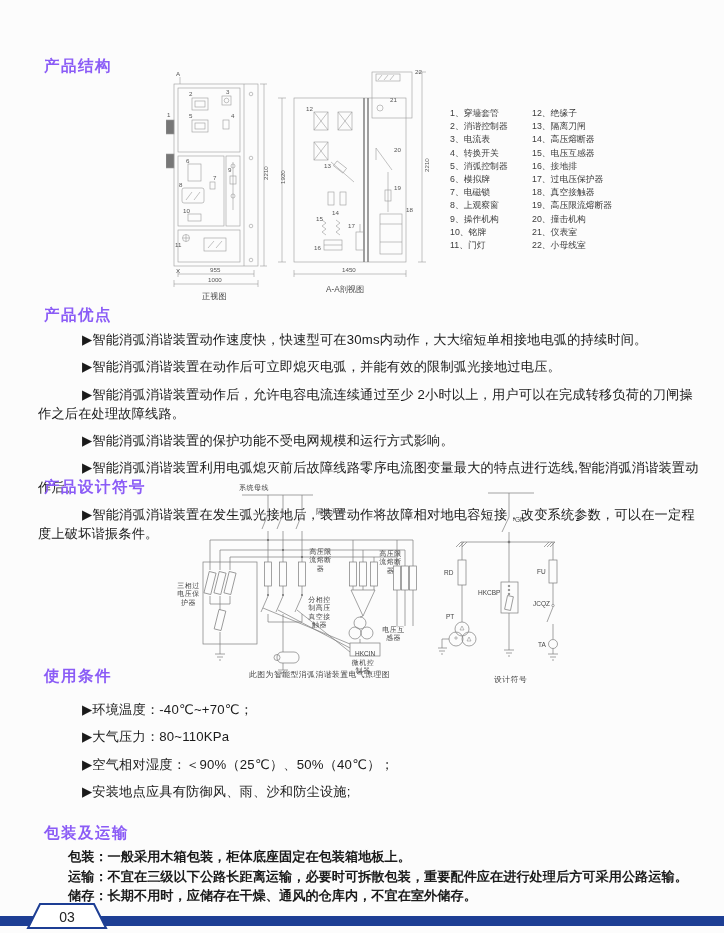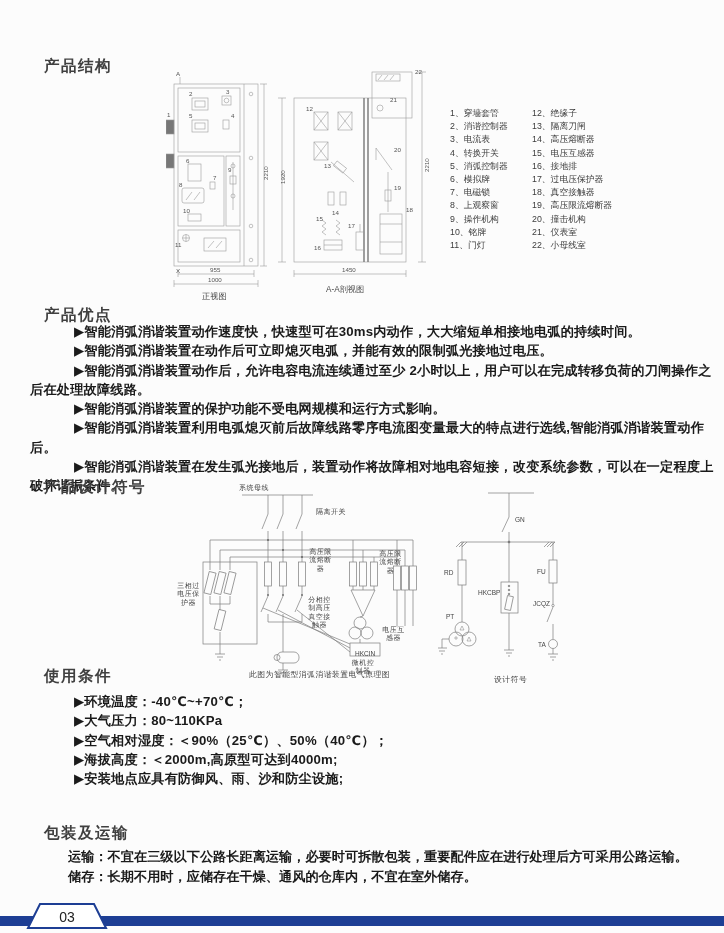--- a/index.html
+++ b/index.html
@@ -4,26 +4,26 @@
 <style>
   html,body{margin:0;padding:0;}
   body{
     width:724px;height:933px;position:relative;overflow:hidden;
     background:#fcfcfc;
     font-family:"Liberation Sans","DejaVu Sans",sans-serif;
     color:#1a1a1a;
   }
   .sec-title{
     position:absolute;left:44px;
-    font-size:15.5px;font-weight:700;color:#404040;letter-spacing:1.5px;
+    font-size:15.5px;font-weight:700;color:#8b5cf6;letter-spacing:1.5px;
     white-space:nowrap;
   }
   .textblock{position:absolute;left:30px;width:684px;}
   .textblock p{
-    margin:0;font-size:13.2px;line-height:19.3px;font-weight:700;
+    margin:8px;font-size:13.2px;line-height:19.3px;font-weight:400;
     text-indent:44px;letter-spacing:0.2px;
   }
   .pack-block{position:absolute;left:68px;width:650px;}
   .pack-block p{margin:0;font-size:13.2px;line-height:19.5px;font-weight:600;text-indent:0;}
   
   .legend{
     position:absolute;left:450px;top:107px;
     display:grid;grid-template-columns:72px auto;column-gap:10px;
     font-size:8.8px;line-height:13.2px;color:#3c3c3c;
   }
@@ -384,26 +384,26 @@
   </g>
 </svg>
   <div class="dcap" style="left:56px;top:188px">设计符号</div>
 </div>
 
 <div class="sec-title" style="top:666px">使用条件</div>
 <div class="textblock" style="top:692px">
   <p>▶环境温度：-40℃~+70℃；</p>
   <p>▶大气压力：80~110KPa</p>
   <p>▶空气相对湿度：＜90%（25℃）、50%（40℃）；</p>
-  <p>▶海拔高度：＜2000m,高原型可达到4000m;</p>
   <p>▶安装地点应具有防御风、雨、沙和防尘设施;</p>
 </div>
 
 <div class="sec-title" style="top:823px">包装及运输</div>
 <div class="pack-block" style="top:847px">
+  <p>包装：一般采用木箱包装，柜体底座固定在包装箱地板上。</p>
   <p>运输：不宜在三级以下公路长距离运输，必要时可拆散包装，重要配件应在进行处理后方可采用公路运输。</p>
   <p>储存：长期不用时，应储存在干燥、通风的仓库内，不宜在室外储存。</p>
 </div>
 
 <div class="footer-bar" style="background:#1d3e94"></div>
 <svg class="page-tab" width="84" height="26" viewBox="0 0 84 26">
   <polygon points="14,1 68,1 80,25 2,25" fill="#ffffff" stroke="#1d3e94" stroke-width="2"></polygon>
   <text x="41" y="19" text-anchor="middle" font-size="14" fill="#222">03</text>
 </svg>
 

